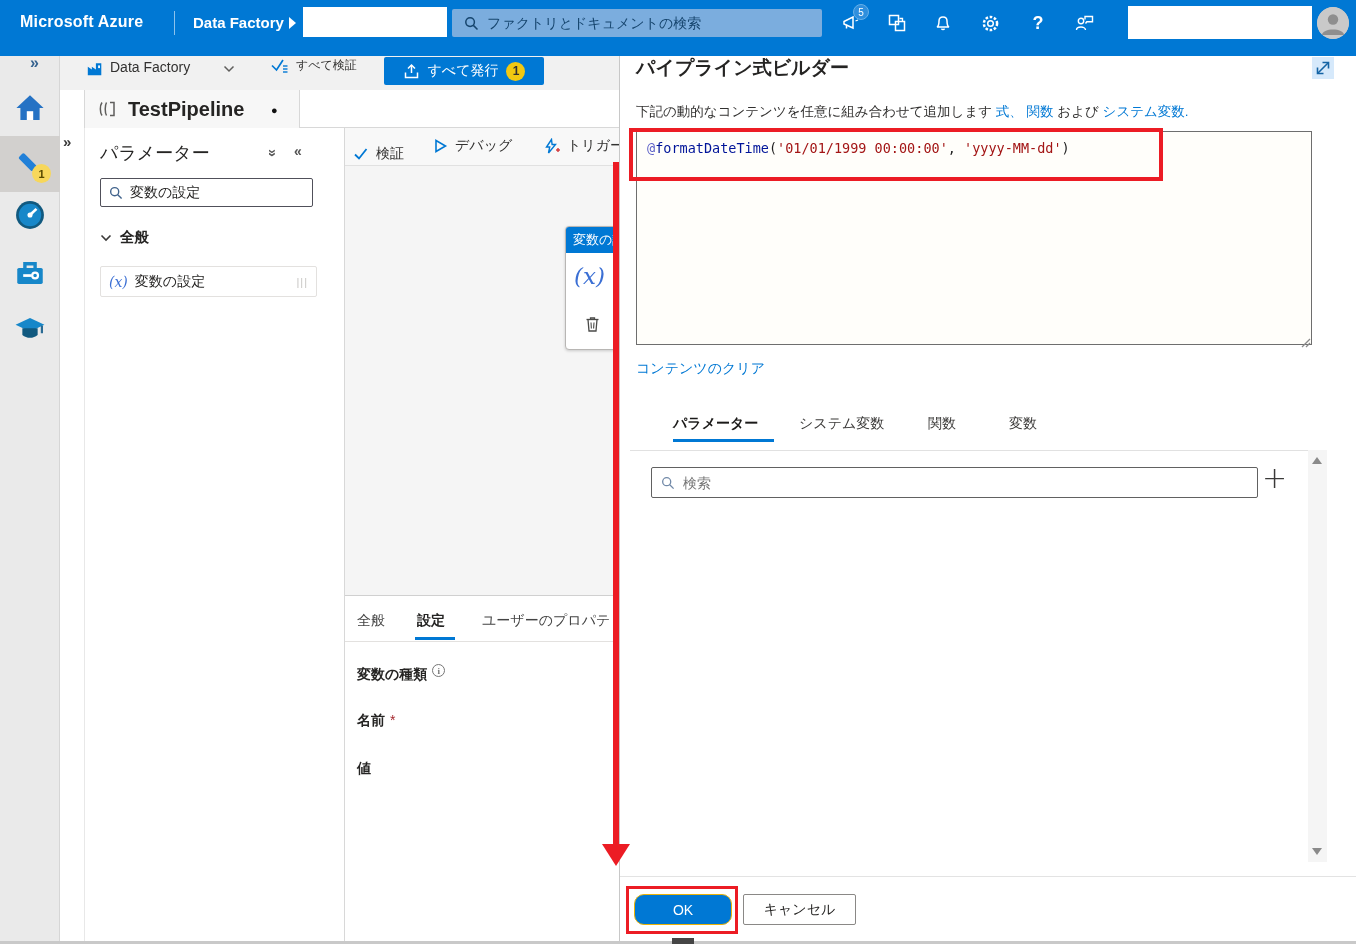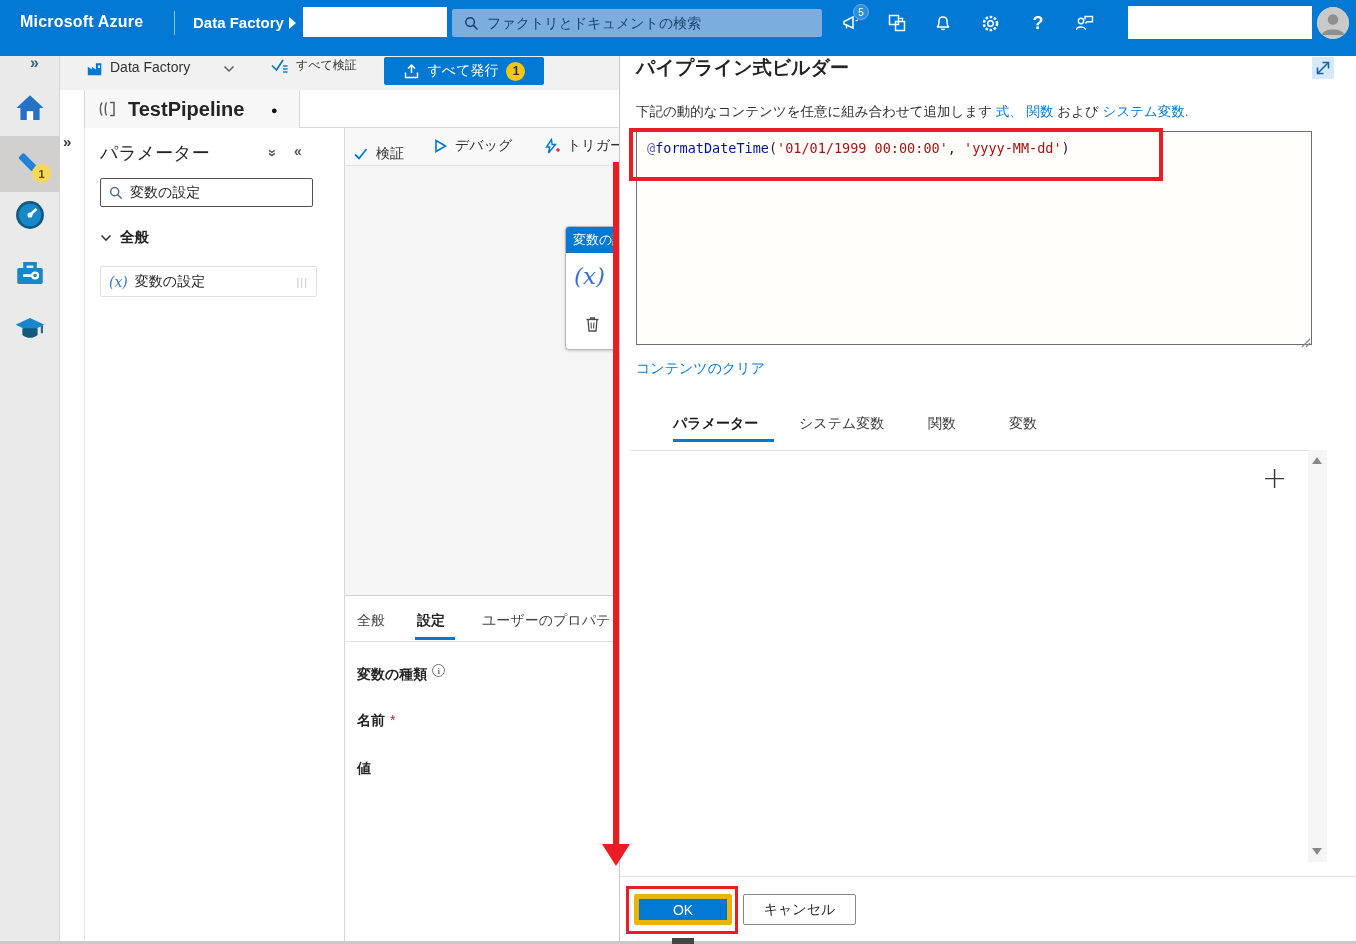--- a/index.html
+++ b/index.html
@@ -96,21 +96,21 @@
   .b-underline { position:absolute; left:53px; top:393px; width:101px; height:3px; background:#0078d4; }
   .b-div { position:absolute; left:10px; top:404px; width:680px; height:1px; background:#e1e1e1; }
   .b-search { position:absolute; left:31px; top:421px; width:607px; height:31px; border:1px solid #616161; border-radius:2px; background:#fff; display:flex; align-items:center; padding-left:9px; }
   .b-search input { border:none; outline:none; font-size:14px; color:#333; width:540px; margin-left:8px; font-family:inherit; }
   .b-search input::placeholder { color:#767676; opacity:1; }
   .b-plus { position:absolute; left:642px; top:417px; font-size:30px; font-weight:200; color:#3b3a39; cursor:pointer; line-height:1; font-family:"DejaVu Sans",sans-serif; }
   .b-scroll { position:absolute; left:688px; top:404px; width:19px; height:412px; background:#f5f5f5; }
   .scr-up { position:absolute; left:4px; top:7px; width:0; height:0; border-left:5.5px solid transparent; border-right:5.5px solid transparent; border-bottom:7px solid #8a8a8a; cursor:pointer; }
   .scr-dn { position:absolute; left:4px; bottom:7px; width:0; height:0; border-left:5.5px solid transparent; border-right:5.5px solid transparent; border-top:7px solid #8a8a8a; cursor:pointer; }
   .b-footline { position:absolute; left:0; top:830px; width:737px; height:1px; background:#e3e3e3; }
-  .btn-ok { position:absolute; left:14px; top:848px; width:98px; height:31px; background:#0078d4; color:#fff; border:5px solid #eab308; border-radius:2px; font-size:14px; cursor:pointer; font-family:inherit; }
+  .btn-ok { position:absolute; left:14px; top:848px; width:98px; height:31px; background:#0078d4; color:#fff; border:1px solid #eab308; border-radius:10px; font-size:14px; cursor:pointer; font-family:inherit; }
   .btn-cancel { position:absolute; left:123px; top:848px; width:113px; height:31px; background:#fff; color:#252423; border:1px solid #8a8886; border-radius:2px; font-size:14px; cursor:pointer; font-family:inherit; }
 
   
   .red-box-expr { position:absolute; left:629px; top:128px; width:534px; height:53px; border:4px solid #ec1c24; z-index:50; pointer-events:none; }
   .red-line { position:absolute; left:613px; top:162px; width:6px; height:682px; background:#ec1c24; z-index:50; pointer-events:none; }
   .red-head { position:absolute; left:602px; top:844px; width:0; height:0; border-left:14px solid transparent; border-right:14px solid transparent; border-top:22px solid #ec1c24; z-index:50; pointer-events:none; }
   .red-box-ok { position:absolute; left:626px; top:886px; width:112px; height:48px; border:3px solid #ec1c24; z-index:50; pointer-events:none; }
 
   .bottom-strip { position:absolute; left:0; top:941px; width:1356px; height:3px; background:#c9c9c9; z-index:60; }
   .bottom-notch { position:absolute; left:672px; top:938px; width:22px; height:6px; background:#454545; z-index:61; }
@@ -386,20 +386,27 @@
 
     <a class="b-clear blink">コンテンツのクリア</a>
 
     <span class="b-tab sel" style="left:53px;">パラメーター</span>
     <span class="b-tab" style="left:179px;">システム変数</span>
     <span class="b-tab" style="left:308px;">関数</span>
     <span class="b-tab" style="left:363px;margin-left:26px;">変数</span>
     <span class="b-underline"></span>
     <span class="b-div"></span>
 
+    <div class="b-search">
+      <svg width="14" height="14" viewBox="0 0 16 16">
+          <circle cx="6.5" cy="6.5" r="4.6" fill="none" stroke="#7189a8" stroke-width="1.5"></circle>
+          <line x1="10" y1="10" x2="14.4" y2="14.4" stroke="#7189a8" stroke-width="1.5"></line>
+        </svg>
+      <input type="text" placeholder="検索" style="">
+    </div>
     <span class="b-plus">+</span>
 
     <div class="b-scroll">
       <span class="scr-up"></span>
       <span class="scr-dn"></span>
     </div>
 
     <span class="b-footline"></span>
     <button class="btn-ok">OK</button>
     <button class="btn-cancel">キャンセル</button>

